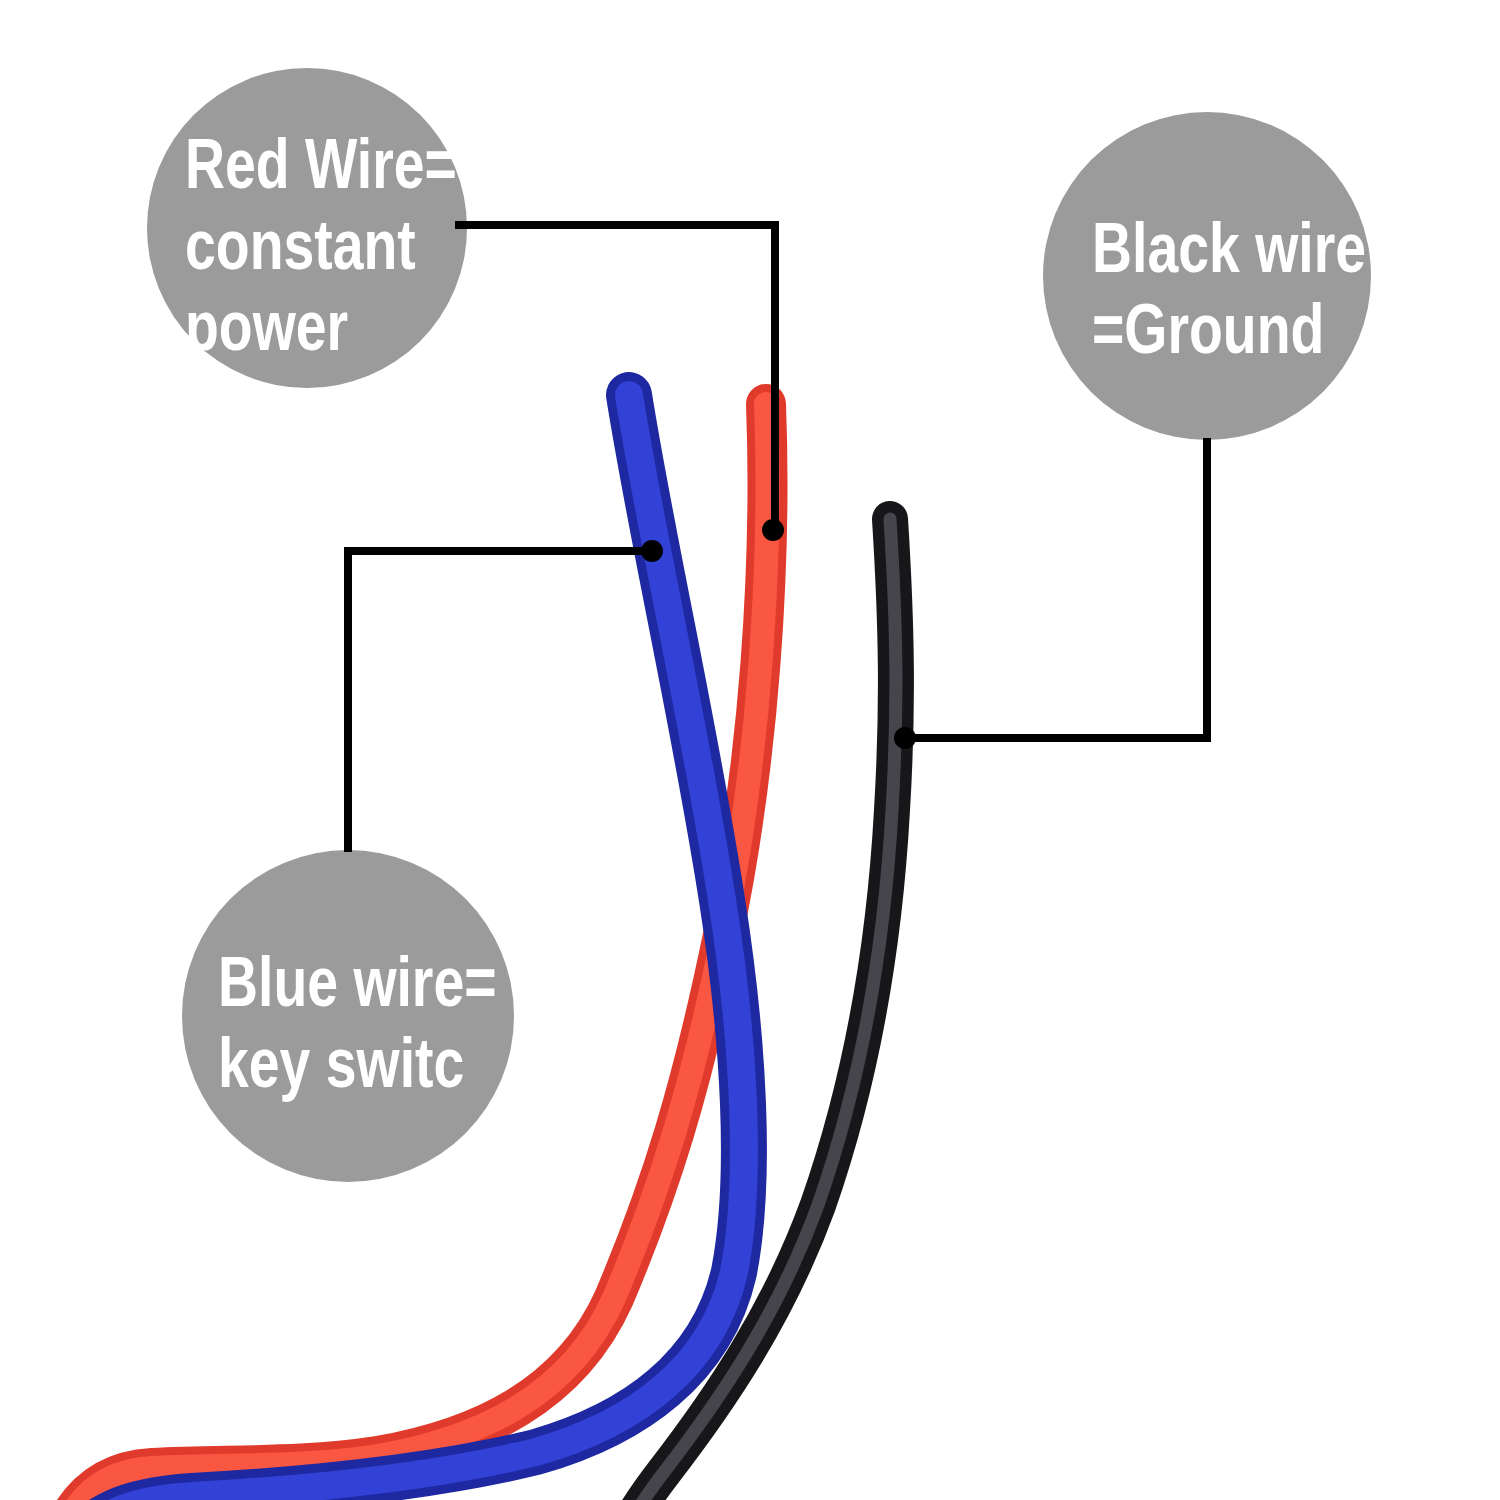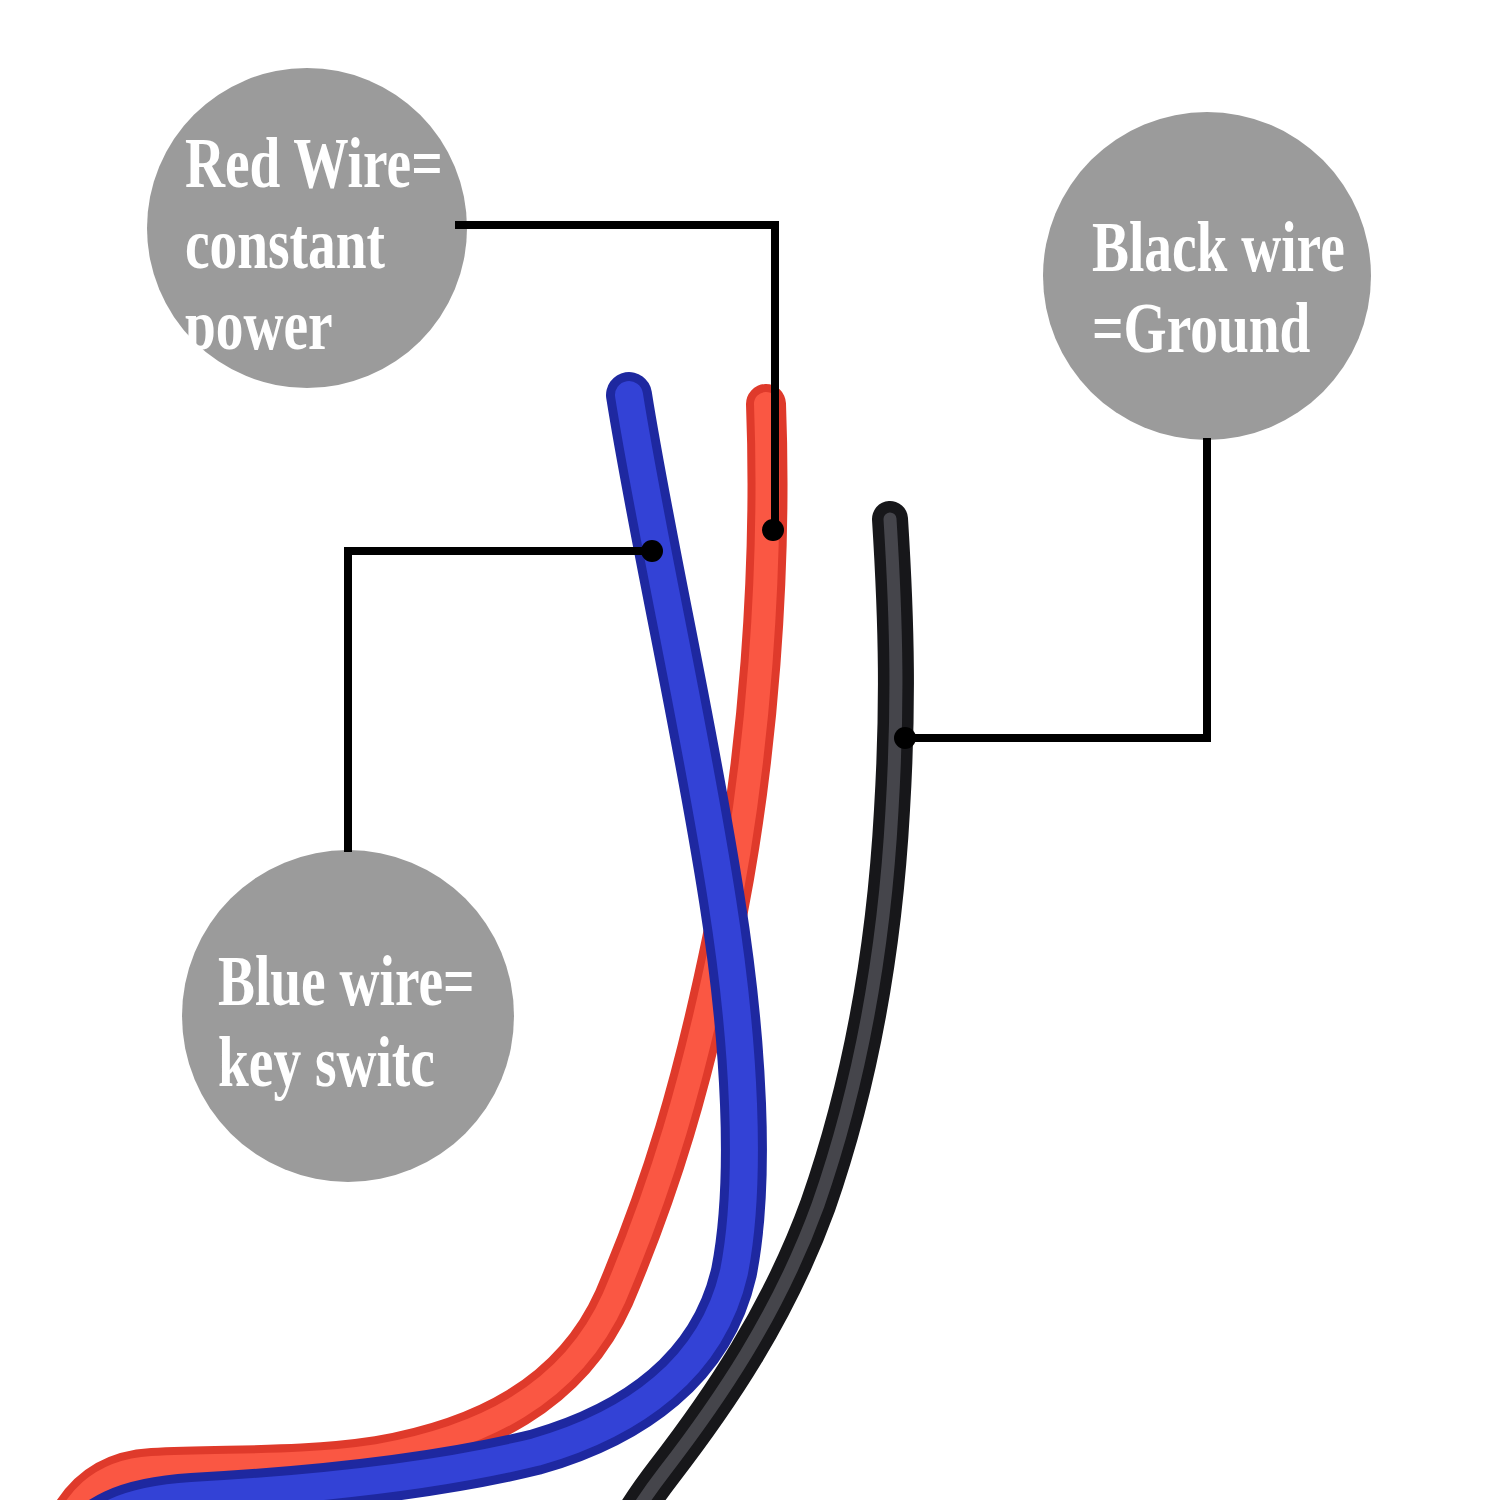--- a/index.html
+++ b/index.html
@@ -6,21 +6,21 @@
     margin: 0;
     padding: 0;
     background: #ffffff;
   }
   .stage {
     position: relative;
     width: 1500px;
     height: 1500px;
     background: #ffffff;
     overflow: hidden;
-    font-family: Liberation Serif, serif;
+    font-family: Liberation Sans, sans-serif;
   }
   .stage svg {
     position: absolute;
     left: 0;
     top: 0;
     width: 1500px;
     height: 1500px;
     display: block;
   }
   .callout-text {

